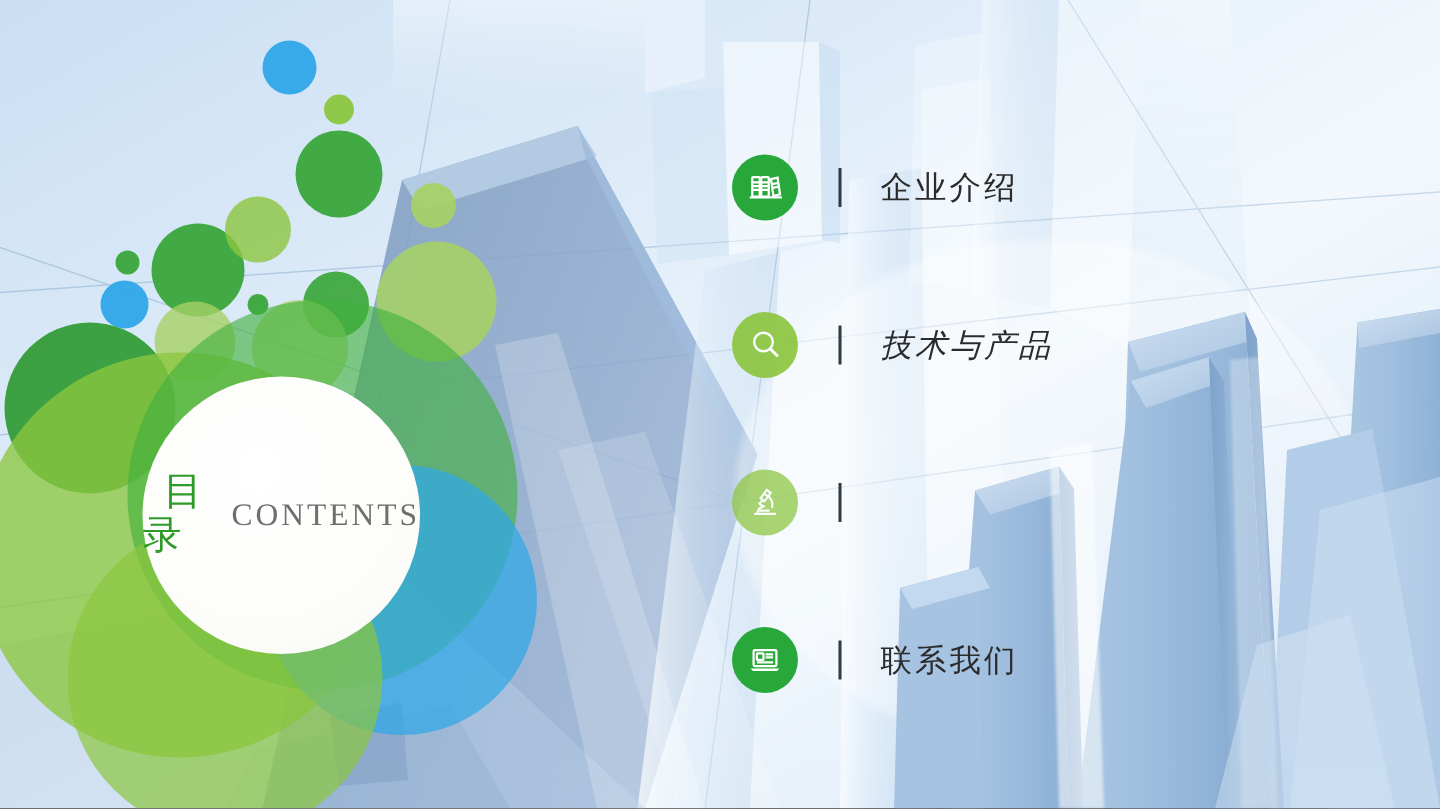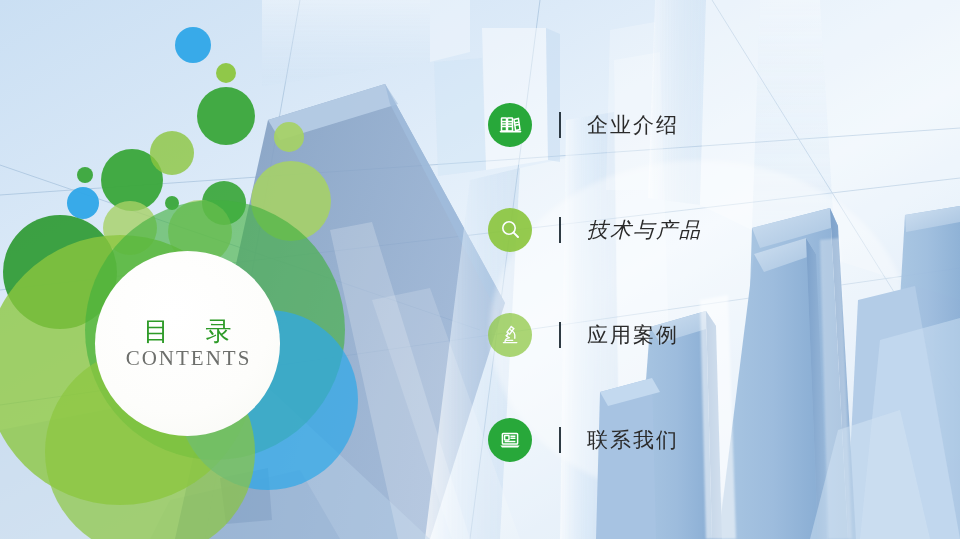--- a/index.html
+++ b/index.html
@@ -17,21 +17,21 @@
   .bubbles{position:absolute;inset:0;pointer-events:none;}
   .bubbles svg{position:absolute;left:0;top:0;width:960px;height:539px;}
 
   
   .disc{
     position:absolute;left:95px;top:251px;width:185px;height:185px;border-radius:50%;
     background:radial-gradient(circle at 42% 34%, #ffffff 0%, #fdfdfb 60%, #f7f8f3 100%);
     box-shadow:0 0 0 0 rgba(0,0,0,0);
   }
   .disc-inner{
-    position:absolute;inset:0;display:flex;flex-direction:column;
+    position:absolute;inset:0;display:flex;flex-direction:row;
     align-items:center;justify-content:center;
   }
   .disc-cn{
     color:#2e9b28;font-size:26px;letter-spacing:14px;text-indent:14px;
     font-family:"DejaVu Sans","Liberation Sans",sans-serif;
     line-height:1.1;margin-bottom:2px;font-weight:400;
   }
   .disc-en{
     color:#6d6f6c;font-size:21px;letter-spacing:2.0px;text-indent:2px;
     font-family:"Liberation Serif","DejaVu Serif",serif;line-height:1.1;
@@ -305,21 +305,20 @@
               <path d="M9.2 13.6 L11.6 15.5"></path>
               <path d="M12.4 15.6 C9.2 16.2 8 18.4 8 20.2"></path>
               <path d="M13 7.6 C16.8 9 18.6 12.6 17.8 16.2"></path>
               <path d="M6.4 20.6 H19.8"></path>
               <path d="M9.4 18.4 H15.6"></path>
             </g>
           </svg>
         </span>
       </div>
       <div class="sep" style="background: rgb(29, 42, 51);"></div>
-      <div class="menu-label" style="color: rgb(43, 43, 43);">应用案例</div>
     </div>
 
     <div class="menu-item" data-idx="3">
       <div class="badge" style="background: rgb(40, 168, 58); opacity: 1;">
         <span>
           <svg width="26" height="26" viewBox="0 0 26 26">
             <g fill="none" stroke="#ffffff" stroke-width="1.5">
               <rect x="5.4" y="6.4" width="15.2" height="10.6" rx="0.8"></rect>
               <rect x="7.6" y="8.6" width="4.4" height="4.3" rx="0.4"></rect>
               <path d="M13.4 9.2 H18.4 M13.4 11.2 H18.4 M7.6 14.6 H18.4"></path>

